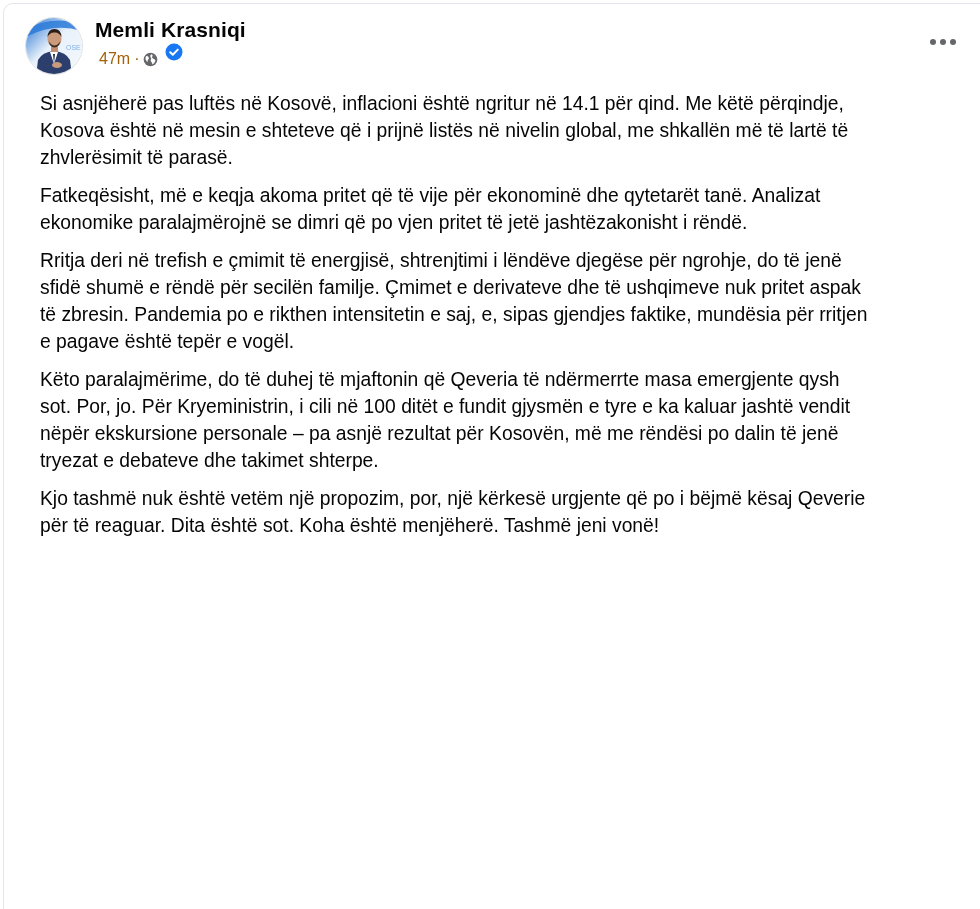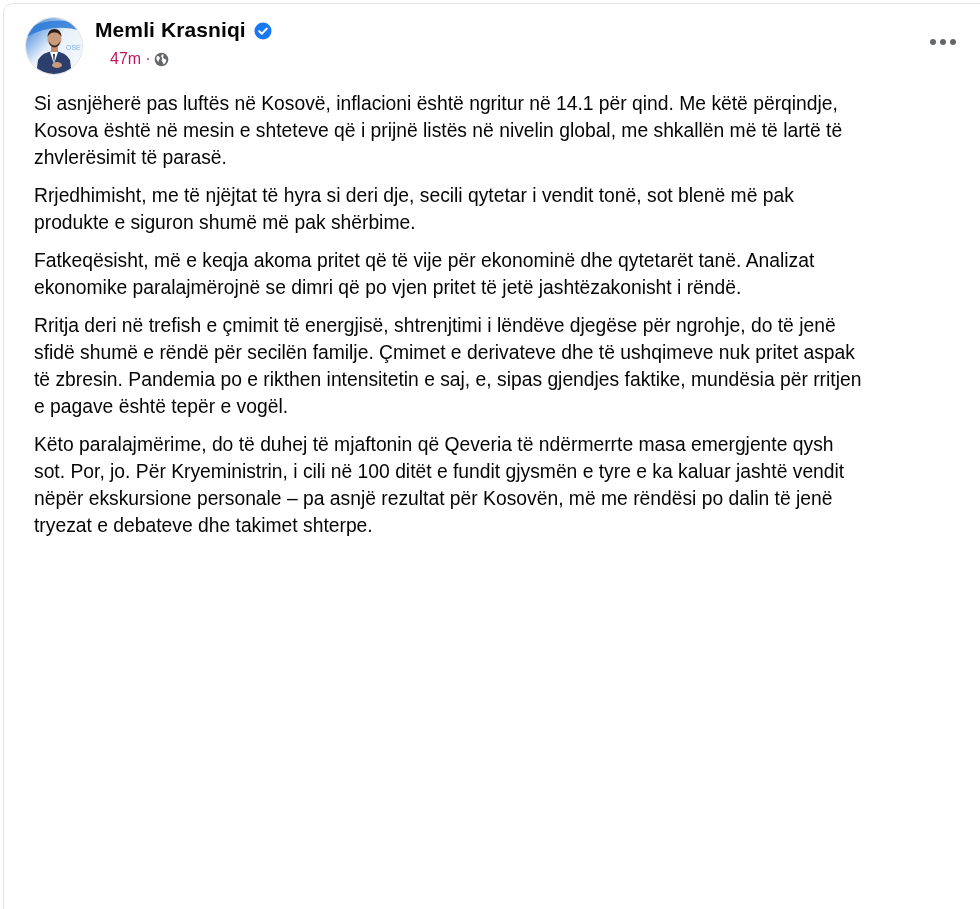--- a/index.html
+++ b/index.html
@@ -46,33 +46,34 @@
       position: absolute;
       left: 95px;
       top: 18px;
       font-size: 21px;
       font-weight: bold;
       color: #050505;
       letter-spacing: 0.1px;
       white-space: nowrap;
       display: flex;
       align-items: center;
+      flex-direction: column;
     }
     .verified-icon {
       display: inline-block;
       width: 18px;
       height: 18px;
       margin-left: 8px;
     }
     .meta {
       position: absolute;
-      left: 110px;
+      left: 99px;
       top: 50px;
       font-size: 16px;
-      color: #be185d;
+      color: #a16207;
       display: flex;
       align-items: center;
       white-space: nowrap;
     }
     .meta .dot { margin: 0 4px; }
     .globe-icon {
       display: inline-block;
       width: 15px;
       height: 15px;
     }
@@ -90,21 +91,21 @@
     .post-body {
       position: absolute;
       left: 24px;
       top: 90px;
       width: 940px;
       font-size: 19.3px;
       line-height: 27px;
       color: #050505;
     }
     .post-body p {
-      margin: 0 0 11px 10px;
+      margin: 0 0 11px 16px;
       white-space: pre-line;
     }
   </style>
 </head>
 <body>
 
 <div class="card"></div>
 
 <div class="header">
   <div class="avatar">
@@ -161,25 +162,25 @@
       <circle cx="14" cy="4" r="3" fill="#65676b"></circle>
       <circle cx="24" cy="4" r="3" fill="#65676b"></circle>
     </svg>
   </div>
 </div>
 
 <div class="post-body">
   <p>Si asnjëherë pas luftës në Kosovë, inflacioni është ngritur në 14.1 për qind. Me këtë përqindje,
 Kosova është në mesin e shteteve që i prijnë listës në nivelin global, me shkallën më të lartë të
 zhvlerësimit të parasë.</p>
-  <p>Rrjedhimisht, me të njëjtat të hyra si deri dje, secili qytetar i vendit tonë, sot blenë më pak
-produkte e siguron shumë më pak shërbime.</p>
   <p>Fatkeqësisht, më e keqja akoma pritet që të vije për ekonominë dhe qytetarët tanë. Analizat
 ekonomike paralajmërojnë se dimri që po vjen pritet të jetë jashtëzakonisht i rëndë.</p>
   <p>Rritja deri në trefish e çmimit të energjisë, shtrenjtimi i lëndëve djegëse për ngrohje, do të jenë
 sfidë shumë e rëndë për secilën familje. Çmimet e derivateve dhe të ushqimeve nuk pritet aspak
 të zbresin.  Pandemia po e rikthen intensitetin e saj, e, sipas gjendjes faktike, mundësia për rritjen
 e pagave është tepër e vogël.</p>
   <p>Këto paralajmërime, do të duhej të mjaftonin që Qeveria të ndërmerrte masa emergjente qysh
 sot. Por, jo. Për Kryeministrin, i cili në 100 ditët e fundit gjysmën e tyre e ka kaluar jashtë vendit
 nëpër ekskursione personale – pa asnjë rezultat për Kosovën, më me rëndësi po dalin të jenë
 tryezat e debateve dhe takimet shterpe.</p>
+  <p>Kjo tashmë nuk është vetëm një propozim, por, një kërkesë urgjente që po i bëjmë kësaj Qeverie
+për të reaguar. Dita është sot. Koha është menjëherë. Tashmë jeni vonë!</p>
 </div>
 
 </body></html>

